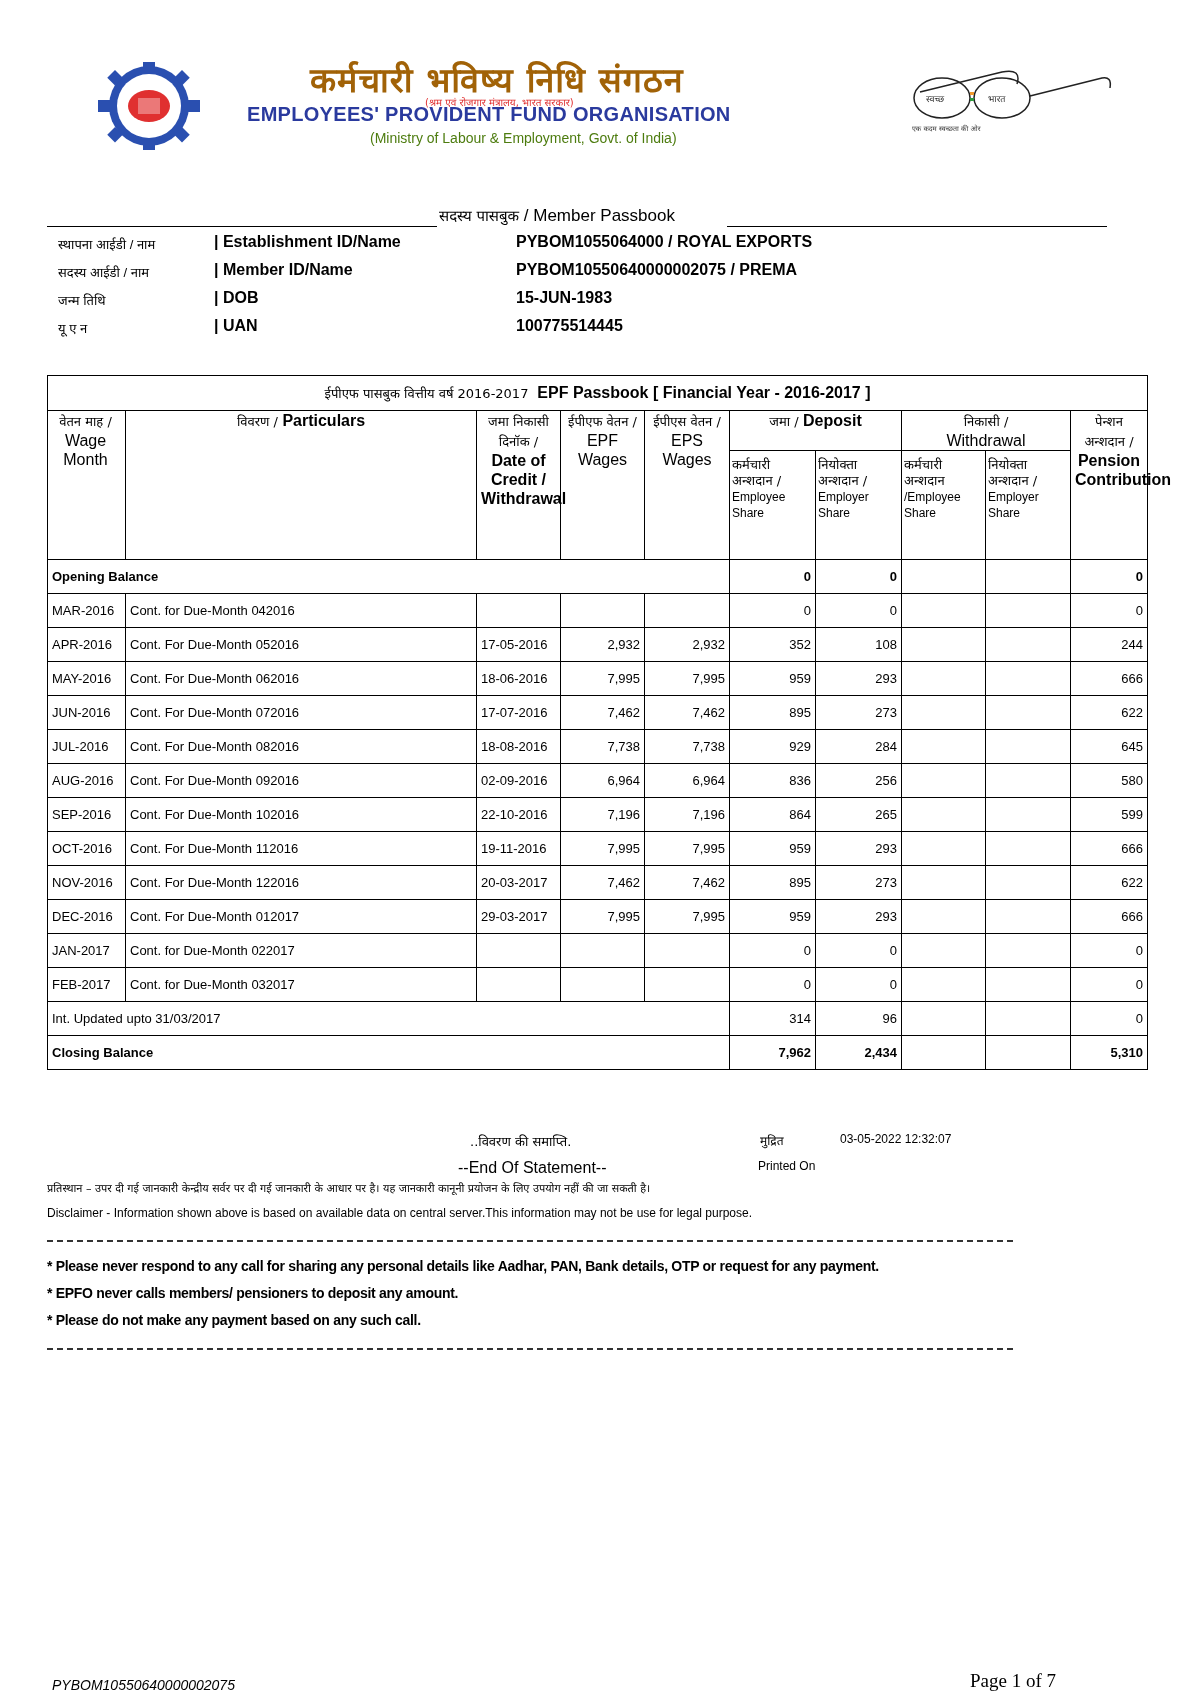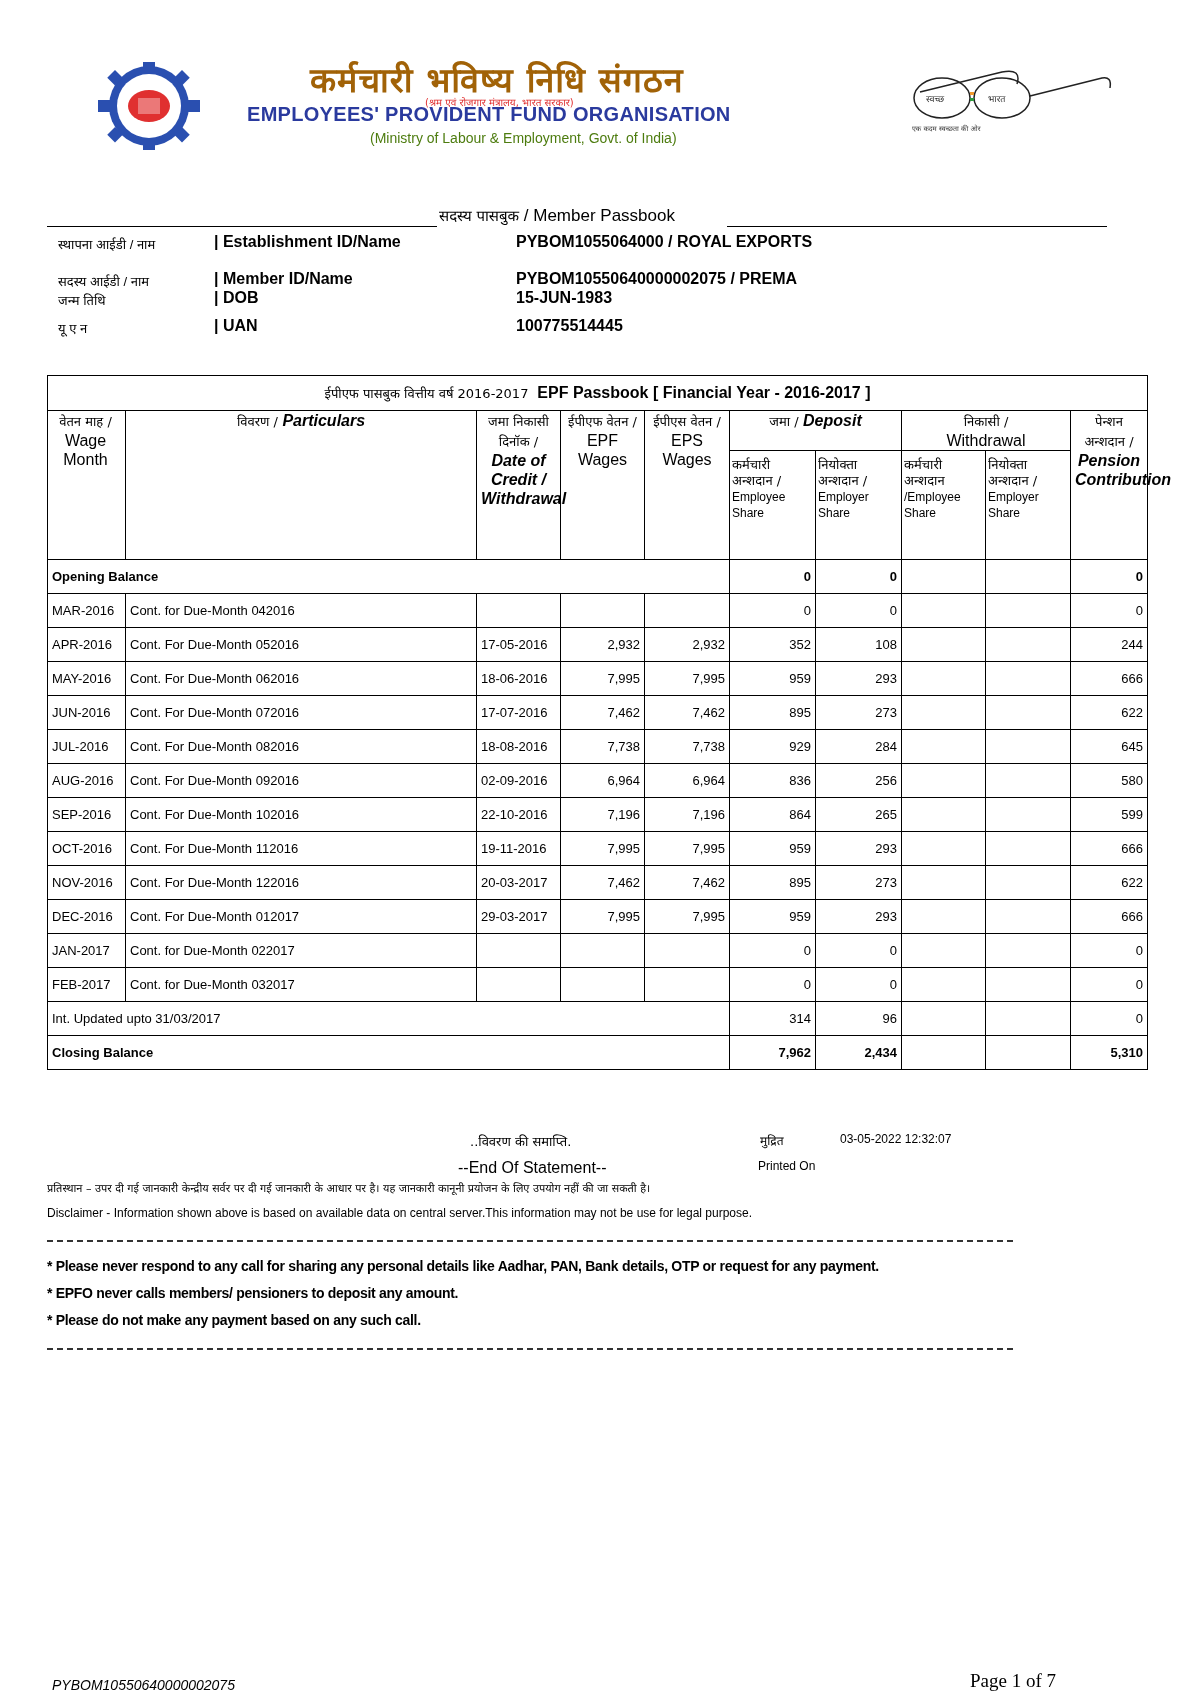--- a/index.html
+++ b/index.html
@@ -26,21 +26,21 @@
   .info-row .lbl-en { position: absolute; left: 156px; top: 0; font-weight: bold; }
   .info-row .val { position: absolute; left: 458px; top: 0; font-weight: bold; }
 
   
   table.pb { position: absolute; left: 47px; top: 375px; width: 1100px; border-collapse: collapse; font-size: 13px; table-layout: fixed; }
   table.pb td, table.pb th { border: 1.5px solid #000; padding: 0 4px; vertical-align: middle; }
   table.pb .title-row td { height: 34px; text-align: center; font-size: 16px; font-weight: bold; }
   table.pb .title-row .hi { font-family: "DejaVu Sans", sans-serif; font-weight: normal; font-size: 13px; }
   table.pb th { font-weight: normal; vertical-align: top; text-align: center; font-size: 16px; line-height: 19px; padding-top: 0; }
   table.pb th .hi { font-family: "DejaVu Sans", sans-serif; font-size: 13px; }
-  table.pb th b { font-weight: bold; font-style: italic; }
+  table.pb th b { font-weight: bold; }
   table.pb th.sub { text-align: left; font-size: 12px; line-height: 16px; padding-top: 6px; padding-left: 2px; }
   table.pb th.grp { height: 38px; }
   table.pb tr.data td { height: 33px; font-size: 13px; }
   table.pb td.num { text-align: right; }
   table.pb tr.bold td { font-weight: bold; }
 
   
   .eos-hi { left: 470px; top: 1132px; font-family: "DejaVu Sans", sans-serif; font-size: 13px; }
   .eos-en { left: 458px; top: 1159px; font-size: 16px; }
   .printed-hi { left: 760px; top: 1132px; font-family: "DejaVu Sans", sans-serif; font-size: 12px; }
@@ -103,21 +103,21 @@
     <span>/ Member Passbook</span>
   </div>
   <div class="mp-line-right"></div>
 </div>
 
 <div class="abs info-row" style="top:233px;">
   <span class="lbl-hi">स्थापना आईडी / नाम</span>
   <span class="lbl-en">| Establishment ID/Name</span>
   <span class="val">PYBOM1055064000 / ROYAL EXPORTS</span>
 </div>
-<div class="abs info-row" style="top:270px;">
+<div class="abs info-row" style="top:261px;">
   <span class="lbl-hi">सदस्य आईडी / नाम</span>
   <span class="lbl-en">| Member ID/Name</span>
   <span class="val">PYBOM10550640000002075 / PREMA</span>
 </div>
 <div class="abs info-row" style="top:289px;">
   <span class="lbl-hi">जन्म तिथि</span>
   <span class="lbl-en">| DOB</span>
   <span class="val">15-JUN-1983</span>
 </div>
 <div class="abs info-row" style="top:317px;">

